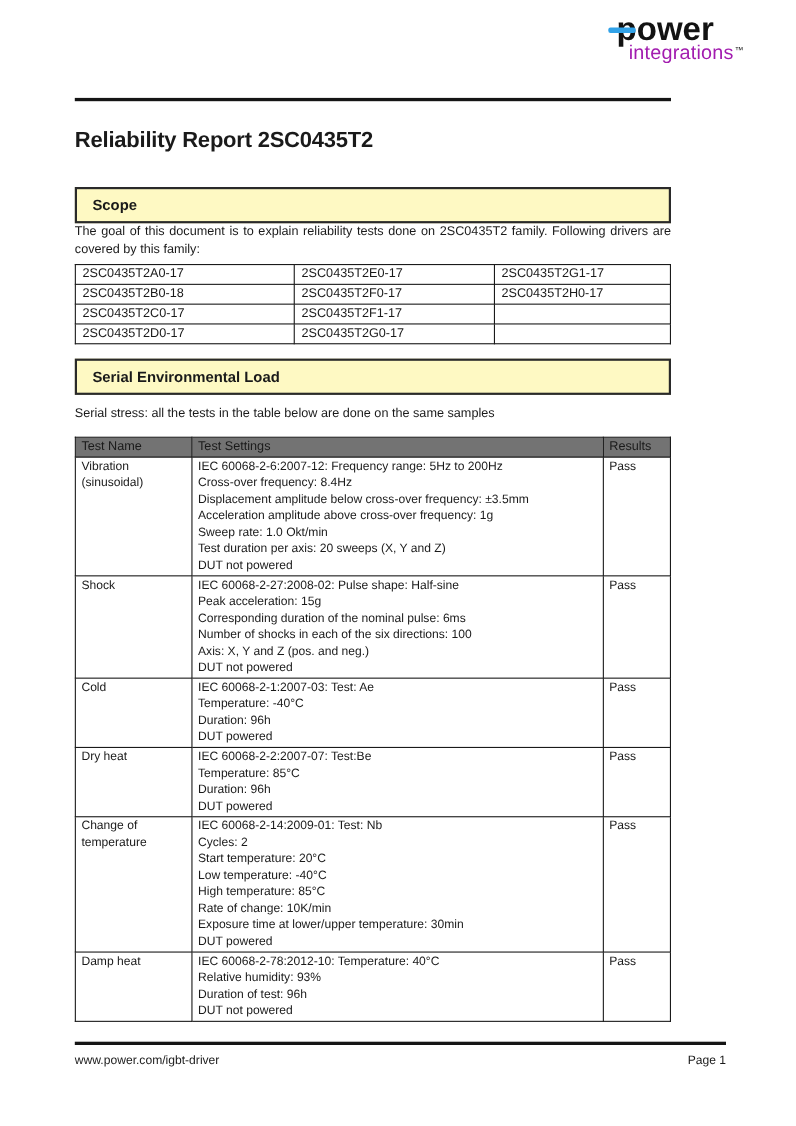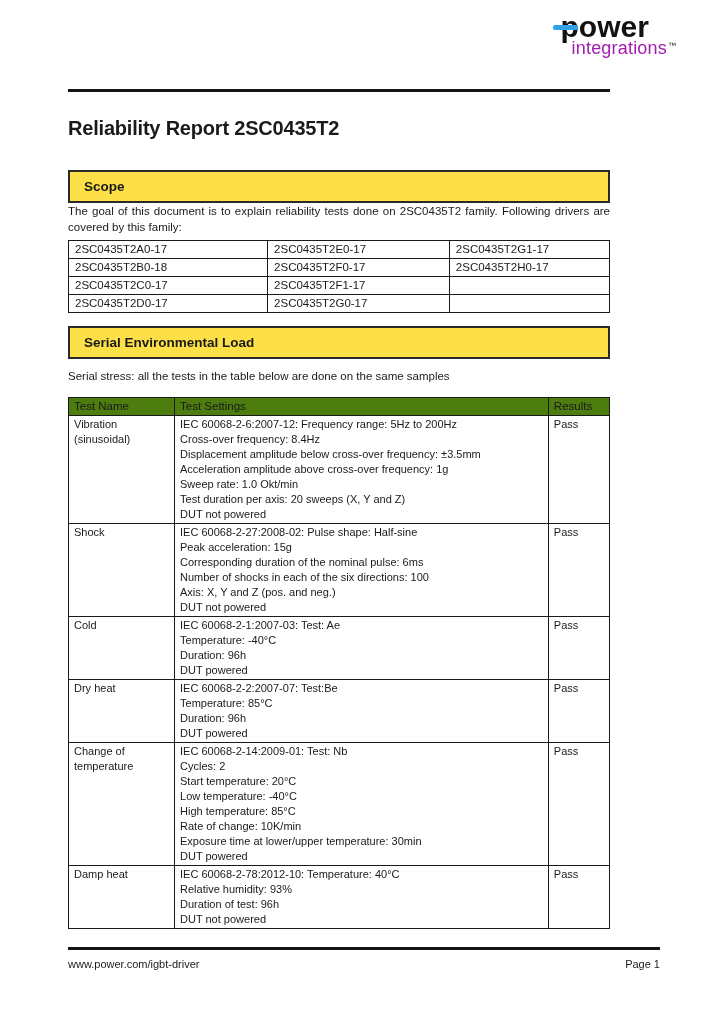--- a/index.html
+++ b/index.html
@@ -15,37 +15,37 @@
   }
   .logo-dash { position:absolute; left:-6px; top:13px; width:25px; height:5px; border-radius:2px; }
   .logo-bottom { margin-top:-4px; padding-left:13px; white-space:nowrap; }
   .logo-integrations { font-size:18px; letter-spacing:0.2px; }
   .logo-tm { font-size:8px; color:#222; vertical-align:6px; margin-left:1px; }
   
   .content { position:absolute; left:68px; top:0; width:542px; }
   .rule-top { margin-top:89px; height:3px; background:#151515; }
   .doc-title { margin:24px 0 0 0; font-size:20px; line-height:24px; font-weight:bold; letter-spacing:-0.2px; }
   .section-box {
-    margin-top:30px; border:2px solid #2a2a2a; background:#fde047;
+    margin-top:30px; border:2px solid #2a2a2a; background:#fef9c3;
     padding:6px 10px 6px 14px; font-size:13.5px; line-height:17px; font-weight:bold;
   }
   .section-box.sel { margin-top:13px; }
   .para { margin:0 0 0 0; font-size:11.5px; line-height:16px; text-align:justify; }
   .para.intro { margin-top:9px; text-align:left; }
   
   table { border-collapse:collapse; width:100%; }
   td, th { border:1px solid #1a1a1a; font-size:11px; vertical-align:top; }
   .drivers-table { margin-top:5px; }
   .drivers-table td { font-size:11.5px; line-height:14px; padding:1px 6px; height:15px; }
   .drivers-table col.c1 { width:36.8%; }
   .drivers-table col.c2 { width:33.6%; }
   .drivers-table col.c3 { width:29.6%; }
   .tests-table { margin-top:13px; }
   .tests-table th {
-    background:#4d7c0f; font-weight:normal; text-align:left;
+    background:#737373; font-weight:normal; text-align:left;
     padding:1px 5px; line-height:15px; font-size:11.5px;
   }
   .tests-table td { padding:1px 5px; line-height:15px; }
   .tests-table col.c1 { width:19.6%; }
   .tests-table col.c2 { width:69.1%; }
   .tests-table col.c3 { width:11.3%; }
   .settings-cell { white-space:pre-line; }
   
   .footer { position:absolute; left:68px; top:947px; width:592px; }
   .rule-bottom { height:3px; background:#151515; }

